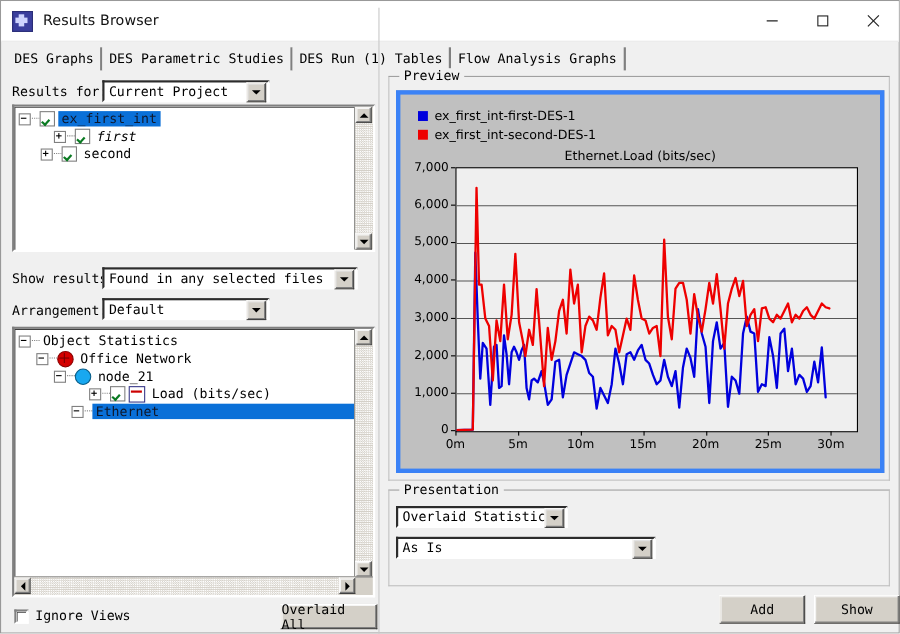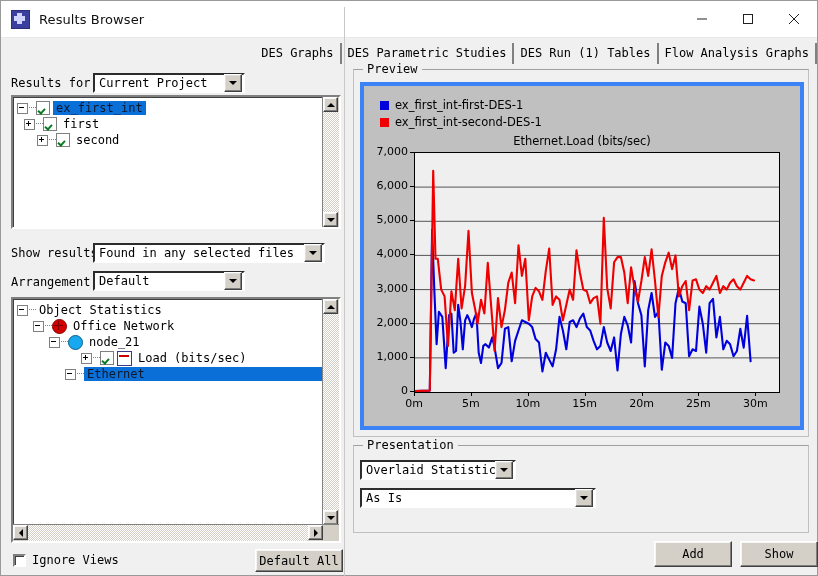--- a/index.html
+++ b/index.html
@@ -39,21 +39,20 @@
   .winbtns{display:flex;height:36px;}
   .winbtn{
     width:46px;height:36px;display:flex;align-items:center;justify-content:center;
     color:#222;font-family:"DejaVu Sans", sans-serif;font-size:12px;
   }
   .winbtn svg{display:block;}
   
   .tabstrip{
     height:22px;margin:4px 0 11px 6px;display:flex;align-items:flex-end;
     position:relative;
-    justify-content:flex-end;
   }
   .tab{
     height:21px;line-height:21px;padding:0 6px;font-size:12px;color:#000;
     background:#f0f0f0;border-right:2px solid #808080;
     font-family:"DejaVu Sans Mono", monospace;white-space:nowrap;
   }
   .tab.active{border-bottom:none;}
   
   .body{
     position:absolute;left:0;top:62px;width:818px;height:514px;
@@ -62,21 +61,21 @@
   .rightpane{position:absolute;left:348px;top:0px;width:464px;height:512px;}
 
   .row{display:flex;align-items:center;}
   .lbl{font-size:12px;color:#000;font-family:"DejaVu Sans Mono", monospace;}
 
   
   .combo{
     position:relative;background:#fff;border:2px inset #dfdfdf;
     border-top-color:#808080;border-left-color:#808080;
     border-right-color:#ffffff;border-bottom-color:#ffffff;
-    height:20px;box-sizing:border-box;display:flex;align-items:center;
+    height:20px;box-sizing:border-box;display:flex;
   }
   .combo .ctext{
     padding-left:4px;font-size:12px;color:#000;flex:1 1 auto;
     white-space:nowrap;overflow:hidden;line-height:16px;
   }
   .combo .carrow{
     width:16px;height:16px;margin-right:1px;background:#d4d0c8;
     border:1px solid #fff;border-right-color:#404040;border-bottom-color:#404040;
     box-shadow:inset -1px -1px 0 #808080, inset 1px 1px 0 #dfdfdf;
     display:flex;align-items:center;justify-content:center;flex:0 0 auto;
@@ -253,21 +252,21 @@
       <div class="sunken" style="position:absolute;left:4px;top:30px;width:330px;height:134px;">
         <div class="tree" style="right:17px;">
 
           <div class="trow sel" style="padding-left:4px;">
             <div class="exp"></div>
             <div class="dots"></div>
             <div class="chk"></div>
             <div class="tlabel">ex_first_int</div>
           </div>
 
-          <div class="trow" style="padding-left:11px;">
+          <div class="trow" style="padding-left:36px;font-style:italic;">
             <div class="exp plus"></div>
             <div class="dots"></div>
             <div class="chk"></div>
             <div class="tlabel">first</div>
           </div>
 
           <div class="trow" style="padding-left:24px;">
             <div class="exp plus"></div>
             <div class="dots"></div>
             <div class="chk"></div>
@@ -364,21 +363,21 @@
           <div class="sbbtn" style="position:absolute;right:16px;top:0;">
               <div class="ar-rt"></div>
             </div>
         </div>
       </div>
 
       <div class="row" style="position:absolute;left:6px;top:488px;">
         <div class="cbx"></div>
         <div class="lbl">Ignore Views</div>
       </div>
-      <div class="btn" style="position:absolute;left:248px;top:484px;width:86px;height:21px;">Default All</div>
+      <div class="btn" style="position:absolute;left:248px;top:484px;width:86px;height:21px;">Overlaid All</div>
 
     </div>
 
     <div style="position:absolute;left:343px;top:-56px;width:1px;height:570px;background:#c8c8c8;"></div>
 
     <div class="rightpane">
 
       <div class="group" style="left:4px;top:6px;width:456px;height:368px;">
         <div class="gtitle">Preview</div>
 

